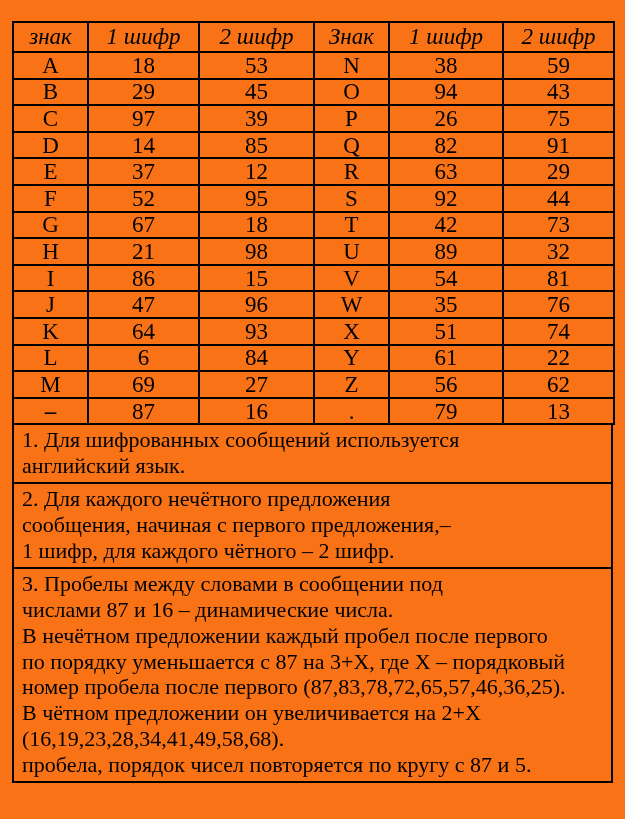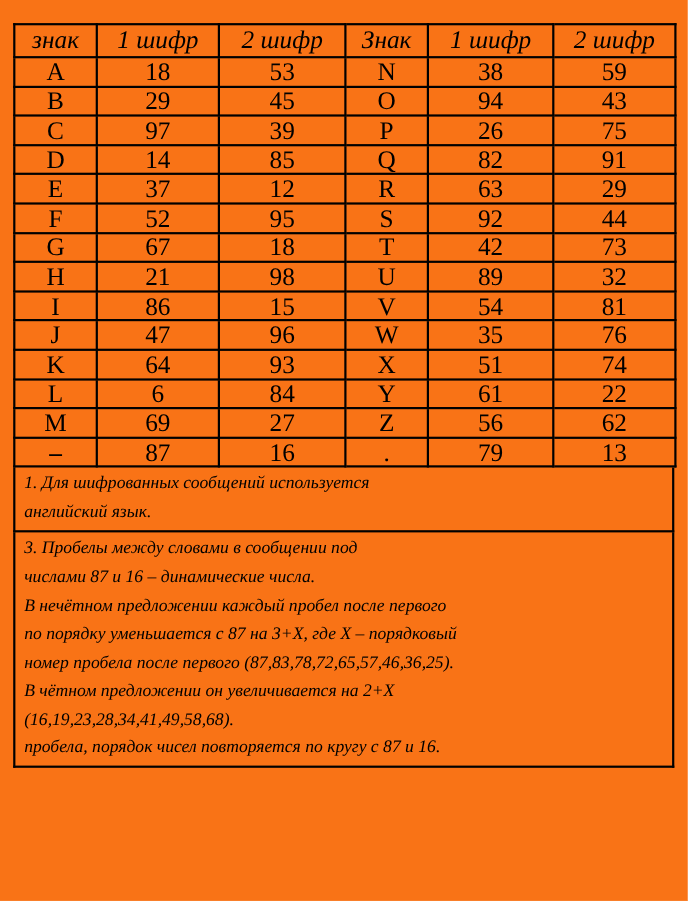--- a/index.html
+++ b/index.html
@@ -43,22 +43,21 @@
     font-size: 23px;
     height: 24.6px;
     line-height: 1;
   }
   
   .cipher-table tbody tr:last-child td:first-child { font-weight: bold; }
   .notes .note-block {
     border: 2px solid #000;
     border-top: none;
     padding: 2px 12px 3px 8px;
-    font-style: italic;
-    font-size: 16px;
+    font-size: 22px;
     line-height: 25.9px;
   }
   .note-line { white-space: nowrap; }
 </style>
 </head>
 <body>
 
 <div class="page">
   <div class="sheet">
 
@@ -196,25 +195,30 @@
           </tr>
         </tbody>
     </table>
 
     <div class="notes">
         <div class="note-block">
           <div class="note-line">1. Для шифрованных сообщений используется</div>
           <div class="note-line">английский язык.</div>
         </div>
         <div class="note-block">
+          <div class="note-line">2. Для каждого нечётного предложения</div>
+          <div class="note-line">сообщения, начиная с первого предложения,–</div>
+          <div class="note-line">1 шифр, для каждого чётного – 2 шифр.</div>
+        </div>
+        <div class="note-block">
           <div class="note-line">3. Пробелы между словами в сообщении под</div>
           <div class="note-line">числами 87 и 16 – динамические числа.</div>
           <div class="note-line">В нечётном предложении каждый пробел после первого</div>
           <div class="note-line">по порядку уменьшается с 87 на 3+X, где X – порядковый</div>
           <div class="note-line">номер пробела после первого (87,83,78,72,65,57,46,36,25).</div>
           <div class="note-line">В чётном предложении он увеличивается на 2+X</div>
           <div class="note-line">(16,19,23,28,34,41,49,58,68).</div>
-          <div class="note-line">пробела, порядок чисел повторяется по кругу с 87 и 16.</div>
+          <div class="note-line">пробела, порядок чисел повторяется по кругу с 87 и 5.</div>
         </div>
       </div>
 
   </div>
 </div>
 
 </body></html>

